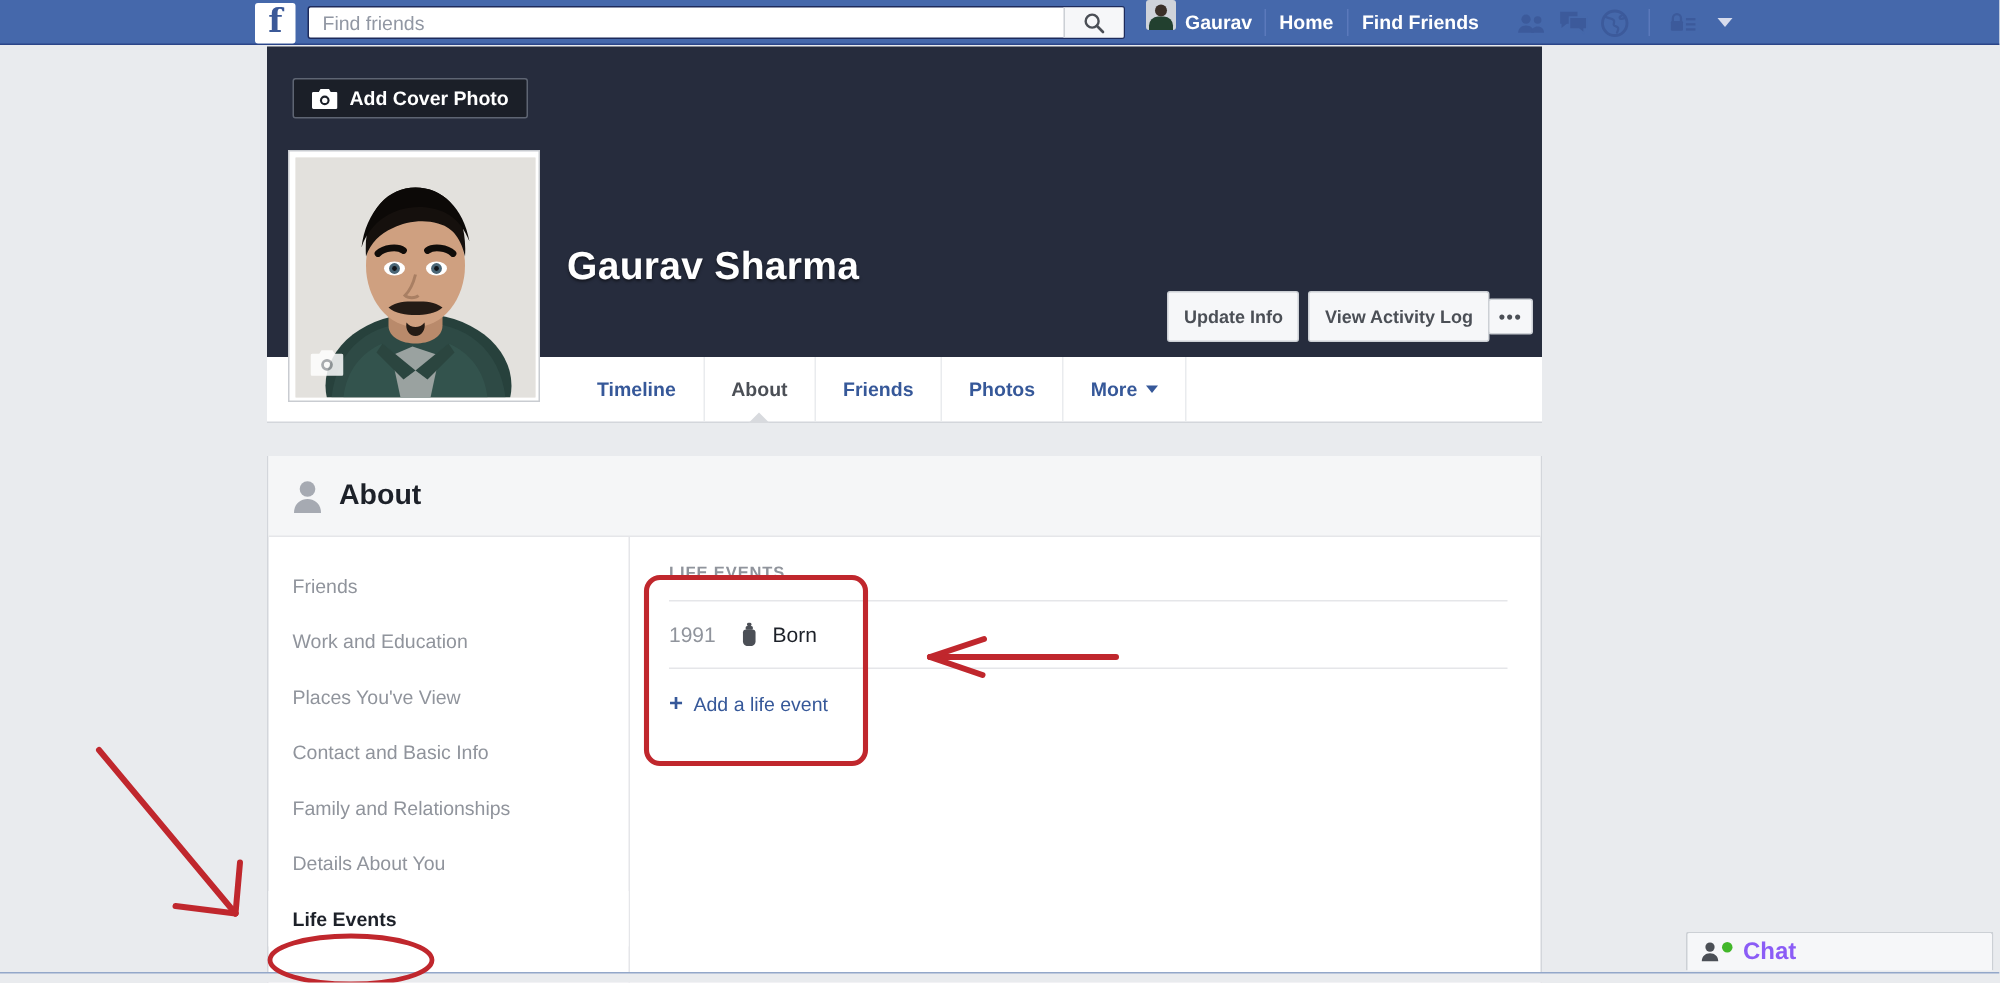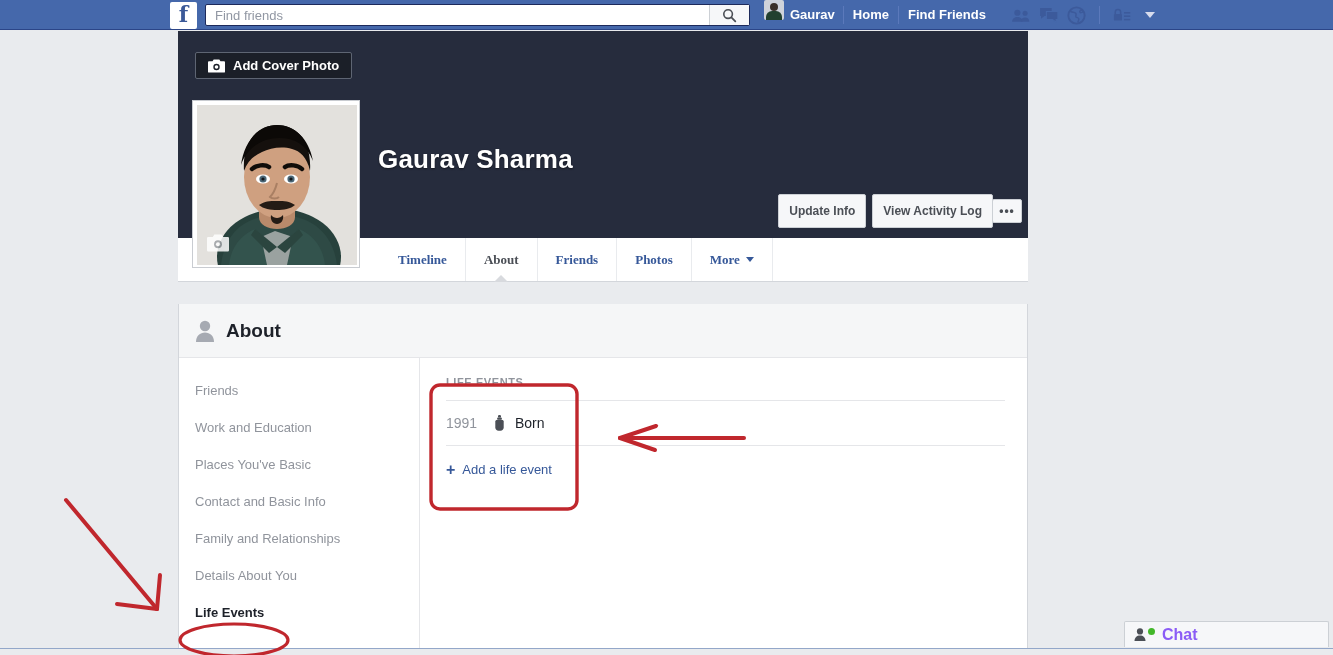--- a/index.html
+++ b/index.html
@@ -76,21 +76,21 @@
 
   .pp-frame {
     position: absolute; left: 14px; top: 69px; width: 168px; height: 168px;
     background: #fff; padding: 4px; border: 1px solid #c9ccd1; z-index: 5;
   }
   .pp-photo { width: 160px; height: 160px; overflow: hidden; position: relative; background: #dfdcd8; }
   .pp-cam {
     position: absolute; left: 10px; bottom: 9px; opacity: .85;
   }
   .profile-name {
-    position: absolute; left: 200px; top: 113px; color: #fff;
+    position: absolute; left: 200px; top: 131px; color: #fff;
     font-size: 26px; font-weight: bold; letter-spacing: .2px;
     text-shadow: 0 1px 2px rgba(0,0,0,.5);
   }
   .cover-actions { position: absolute; right: 6px; top: 163px; display: flex; align-items: center; }
   .btn-white {
     background: #f6f7f9; border: 1px solid #ccd0d5; border-radius: 2px;
     height: 24px; padding: 16px 10px; font-size: 12px; color: #4b4f56; font-weight: bold;
     display: flex; align-items: center; cursor: pointer; margin-left: 6px;
     font-family: "Liberation Sans", sans-serif;
   }
@@ -98,21 +98,20 @@
 
   .tabbar {
     position: relative; width: 850px; height: 44px; background: #fff;
     border-bottom: 1px solid #d3d6db; display: flex; align-items: stretch;
   }
   .tabbar .spacer { width: 202px; }
   .tab {
     padding: 0 18px; display: flex; align-items: center; font-size: 13px;
     font-weight: bold; color: #365899; cursor: pointer; position: relative;
     border-right: 1px solid #e9ebee;
-    font-family: Liberation Serif, serif;
   }
   .tab:first-of-type { border-left: 1px solid #e9ebee; }
   .tab.active { color: #4b4f56; }
   .tab .arrow-up {
     position: absolute; bottom: -1px; left: 50%; margin-left: -7px;
     width: 0; height: 0; border-left: 7px solid transparent;
     border-right: 7px solid transparent; border-bottom: 7px solid #d8dade;
   }
   .tab .caret { margin-left: 6px; width: 0; height: 0; border-left: 4px solid transparent; border-right: 4px solid transparent; border-top: 5px solid #365899; }
 
@@ -324,21 +323,21 @@
         <circle cx="10" cy="6" r="5.2" fill="#a6aab2"></circle>
         <path d="M1 22c0-6 4-9.4 9-9.4S19 16 19 22z" fill="#a6aab2"></path>
       </svg>
       <span class="title">About</span>
     </div>
 
     <div class="about-body">
       <div class="about-nav">
         <div class="about-nav-item">Friends</div>
         <div class="about-nav-item">Work and Education</div>
-        <div class="about-nav-item">Places You've Basic</div>
+        <div class="about-nav-item">Places You've View</div>
         <div class="about-nav-item">Contact and Basic Info</div>
         <div class="about-nav-item">Family and Relationships</div>
         <div class="about-nav-item">Details About You</div>
         <div class="about-nav-item active">Life Events</div>
       </div>
 
       <div class="about-content">
         <div class="section-title">LIFE EVENTS</div>
 
         <div class="life-row">

